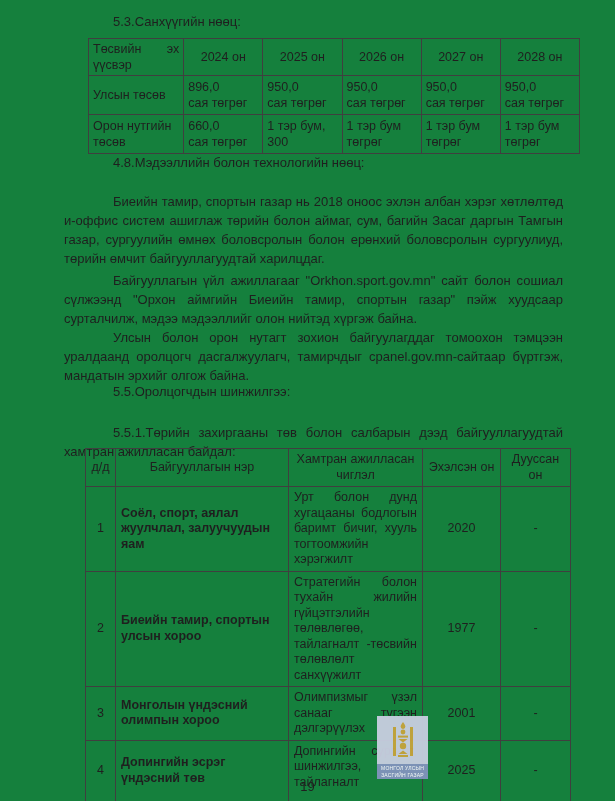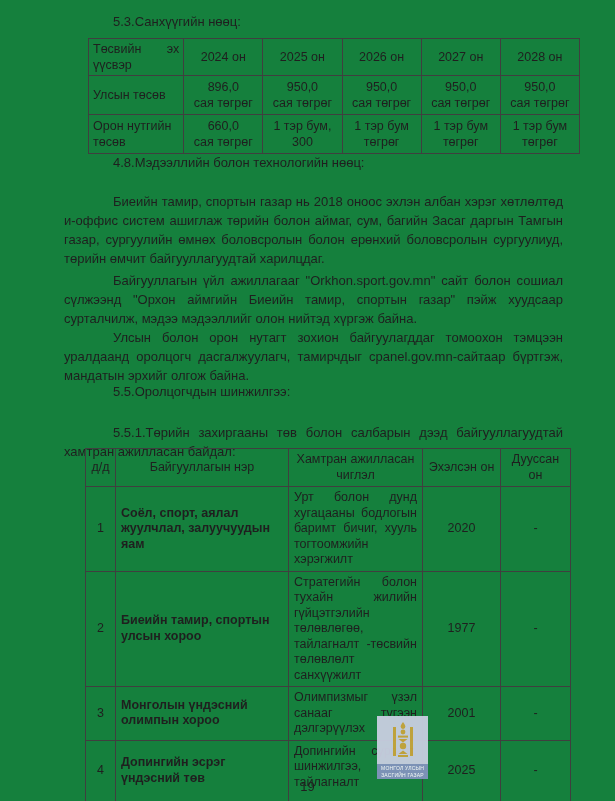--- a/index.html
+++ b/index.html
@@ -38,21 +38,21 @@
     border:1.5px solid #3f3f3f;
     padding:2px 4px;
     font-weight:normal;
     vertical-align:middle;
   }
   .budget-table col.c-src{width:95px;}
   .budget-table col.c-year{width:79px;}
   .budget-table .src-hdr{text-align:justify;}
   .budget-table .year-hdr{text-align:center;height:28px;}
   .budget-table .row-label{text-align:left;}
-  .budget-table .val{text-align:center;white-space:pre-line;height:34px;}
+  .budget-table .val{text-align:left;white-space:pre-line;height:34px;}
   
   .partners-table{
     position:absolute;left:85px;top:448px;
     width:485px;table-layout:fixed;
     font-size:12.5px;line-height:15.5px;
   }
   .partners-table td,.partners-table th{
     border:1.5px solid #3f3f3f;
     padding:3px 5px;
     font-weight:normal;

